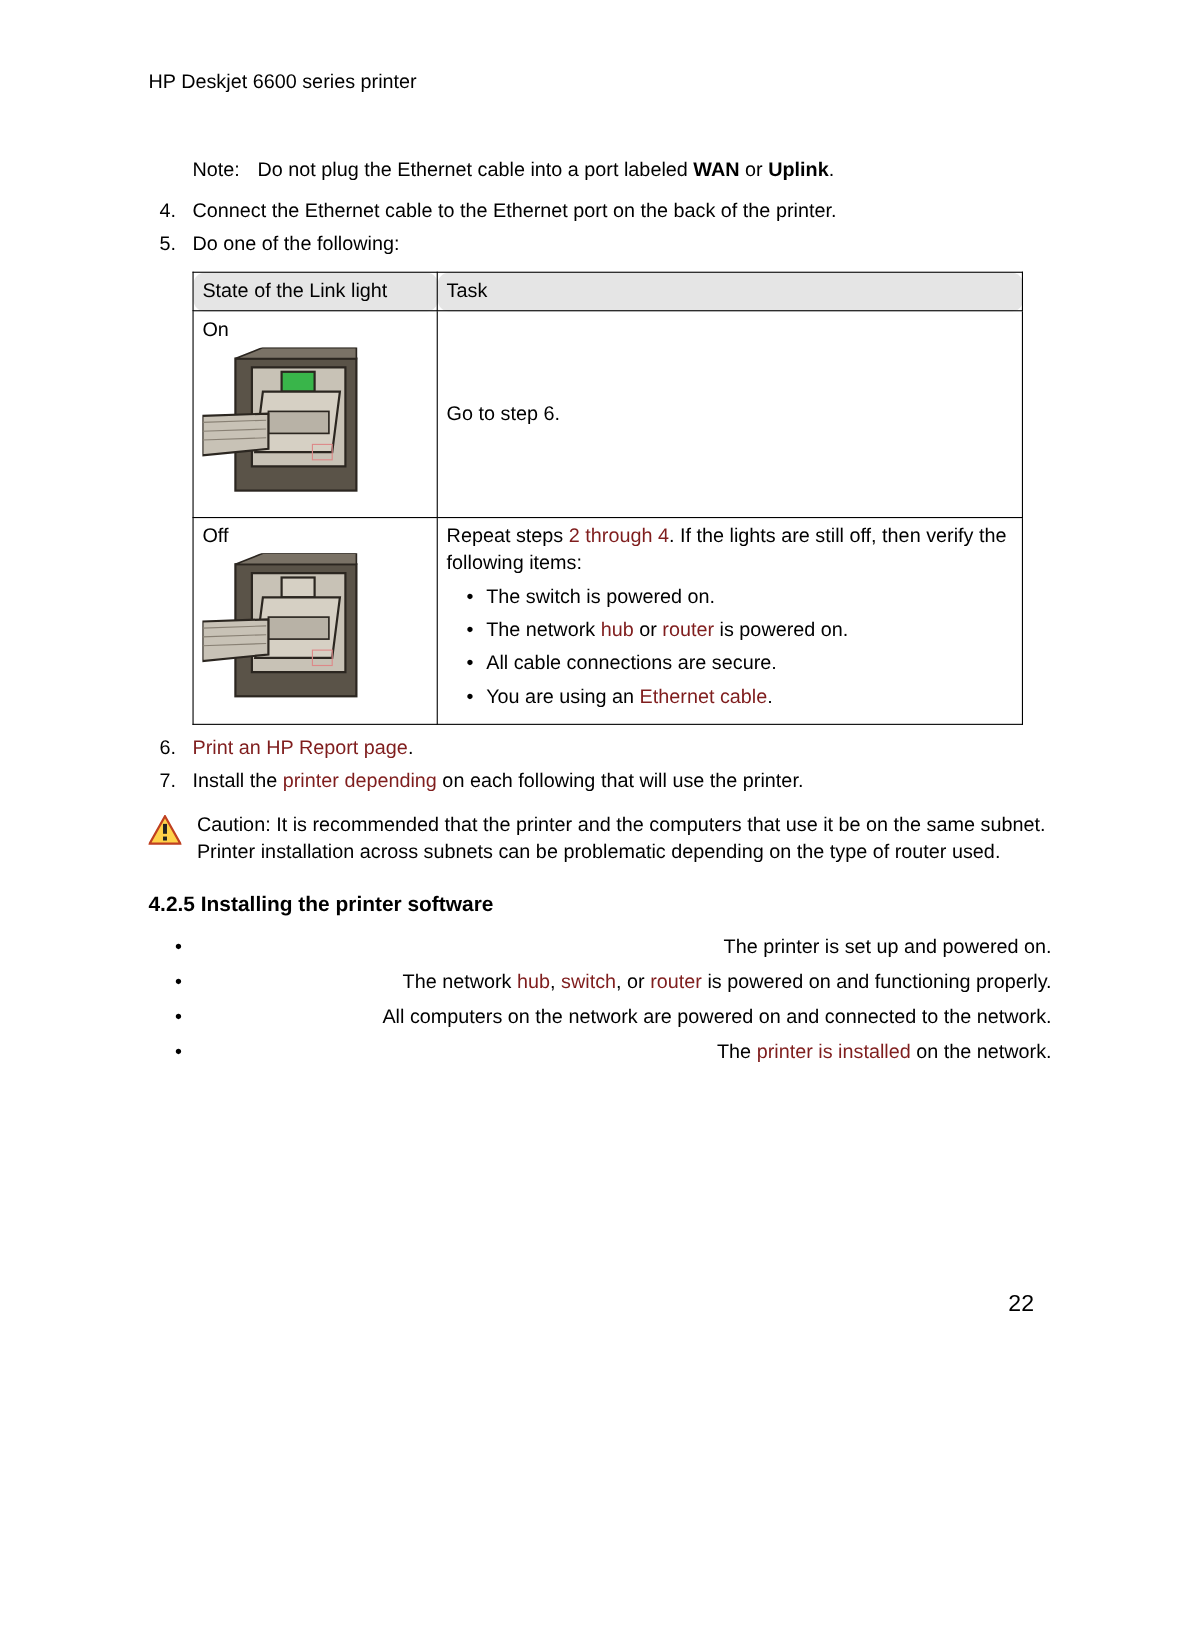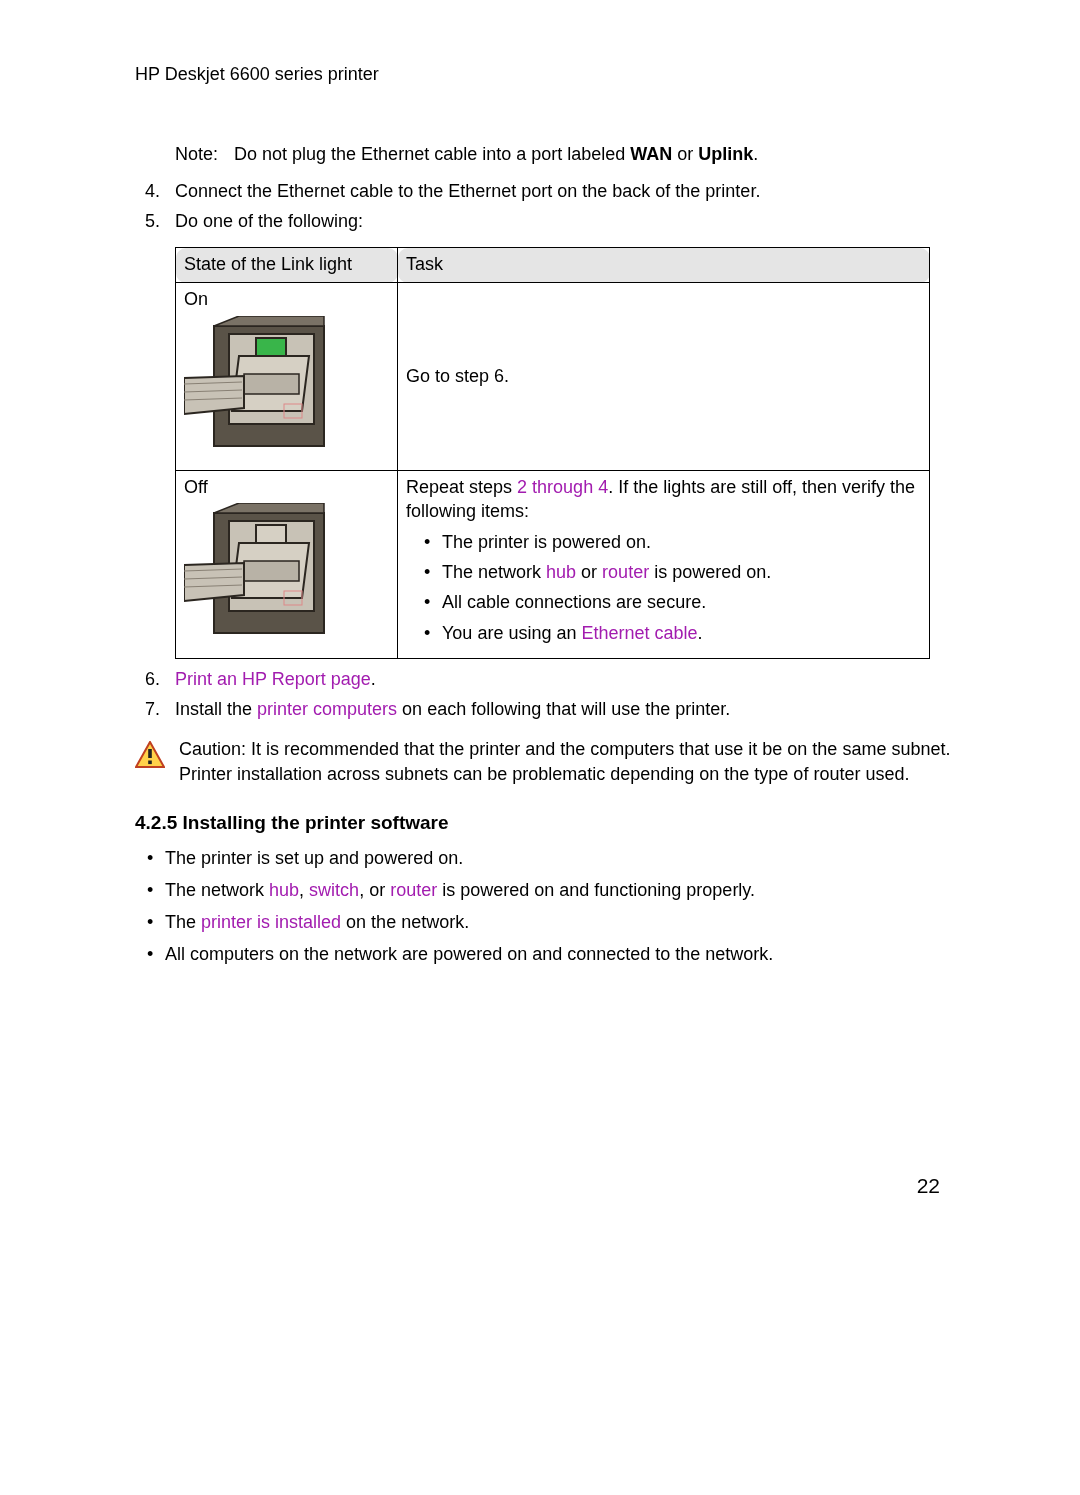--- a/index.html
+++ b/index.html
@@ -41,21 +41,21 @@
     margin: 0 0 6px 0;
     padding: 0 0 0 30px;
     position: relative;
   }
   ol.steps > li > .num {
     position: absolute;
     left: 0;
     top: 0;
   }
   .link {
-    color: #a21caf;
+    color: #7f1d1d;
     cursor: pointer;
   }
   table.state {
     border-collapse: collapse;
     margin: 14px 0 8px 40px;
     width: 755px;
   }
   table.state th, table.state td {
     border: 1.5px solid #000;
     text-align: left;
@@ -99,23 +99,24 @@
   }
   h3.section {
     font-size: 19px;
     font-weight: bold;
     margin: 24px 0 10px 0;
   }
   .section-intro {
     margin-bottom: 10px;
   }
   ul.outer {
-    margin: 0;
+    margin: 12px;
     padding: 0 0 0 12px;
     list-style: none;
+    text-align: right;
   }
   ul.outer > li {
     position: relative;
     padding-left: 18px;
     margin-bottom: 8px;
   }
   ul.outer > li::before {
     content: "•";
     position: absolute;
     left: 0;
@@ -192,42 +193,42 @@
             <rect x="60" y="58" width="55" height="20" fill="#b8b2a6" stroke="#2b2620" stroke-width="1.5"></rect>
             <polygon points="0,62 60,60 60,92 0,98" fill="#c8c2b6" stroke="#2b2620" stroke-width="2"></polygon>
             <path d="M0,68 L58,66 M0,76 L58,74 M0,84 L58,82" stroke="#888074" stroke-width="1"></path>
             <rect x="100" y="88" width="18" height="14" fill="none" stroke="#d88" stroke-width="1"></rect>
           </svg>
         </div>
       </td>
       <td>
         <span>Repeat steps </span><span class="link">2 through 4</span><span>. If the lights are still off, then verify the following items:</span>
         <ul class="inner">
-          <li>The printer is powered on.</li>
+          <li>The switch is powered on.</li>
           <li>
             <span>The network </span><span class="link">hub</span><span> or </span><span class="link">router</span><span> is powered on.</span>
           </li>
           <li>All cable connections are secure.</li>
           <li>
             <span>You are using an </span><span class="link">Ethernet cable</span><span>.</span>
           </li>
         </ul>
       </td>
     </tr>
   </tbody>
     </table>
 
   <ol class="steps">
     <li>
       <span class="num">6.</span>
       <span class="link">Print an HP Report page</span><span>.</span>
     </li>
     <li>
       <span class="num">7.</span>
-      <span>Install the </span><span class="link">printer computers</span><span> on each following that will use the printer.</span>
+      <span>Install the </span><span class="link">printer depending</span><span> on each following that will use the printer.</span>
     </li>
   </ol>
 
   <div class="caution-row">
     <div class="caution-icon">
       <svg width="30" height="28" viewBox="0 0 30 28">
         <polygon points="15,1 29,26 1,26" fill="#ffd24a" stroke="#c04020" stroke-width="2"></polygon>
         <rect x="13.2" y="8" width="3.6" height="9" fill="#222"></rect>
         <rect x="13.2" y="19.5" width="3.6" height="3.6" fill="#222"></rect>
       </svg>
@@ -238,21 +239,21 @@
   </div>
 
   <h3 class="section">4.2.5  Installing the printer software</h3>
 
 
   <ul class="outer">
     <li>The printer is set up and powered on.</li>
     <li>
       <span>The network </span><span class="link">hub</span><span>, </span><span class="link">switch</span><span>, or </span><span class="link">router</span><span> is powered on and functioning properly.</span>
     </li>
+    <li>All computers on the network are powered on and connected to the network.</li>
     <li>
       <span>The </span><span class="link">printer is installed</span><span> on the network.</span>
     </li>
-    <li>All computers on the network are powered on and connected to the network.</li>
   </ul>
 
   <div class="page-number">22</div>
 
 </div>
 
 </body></html>

